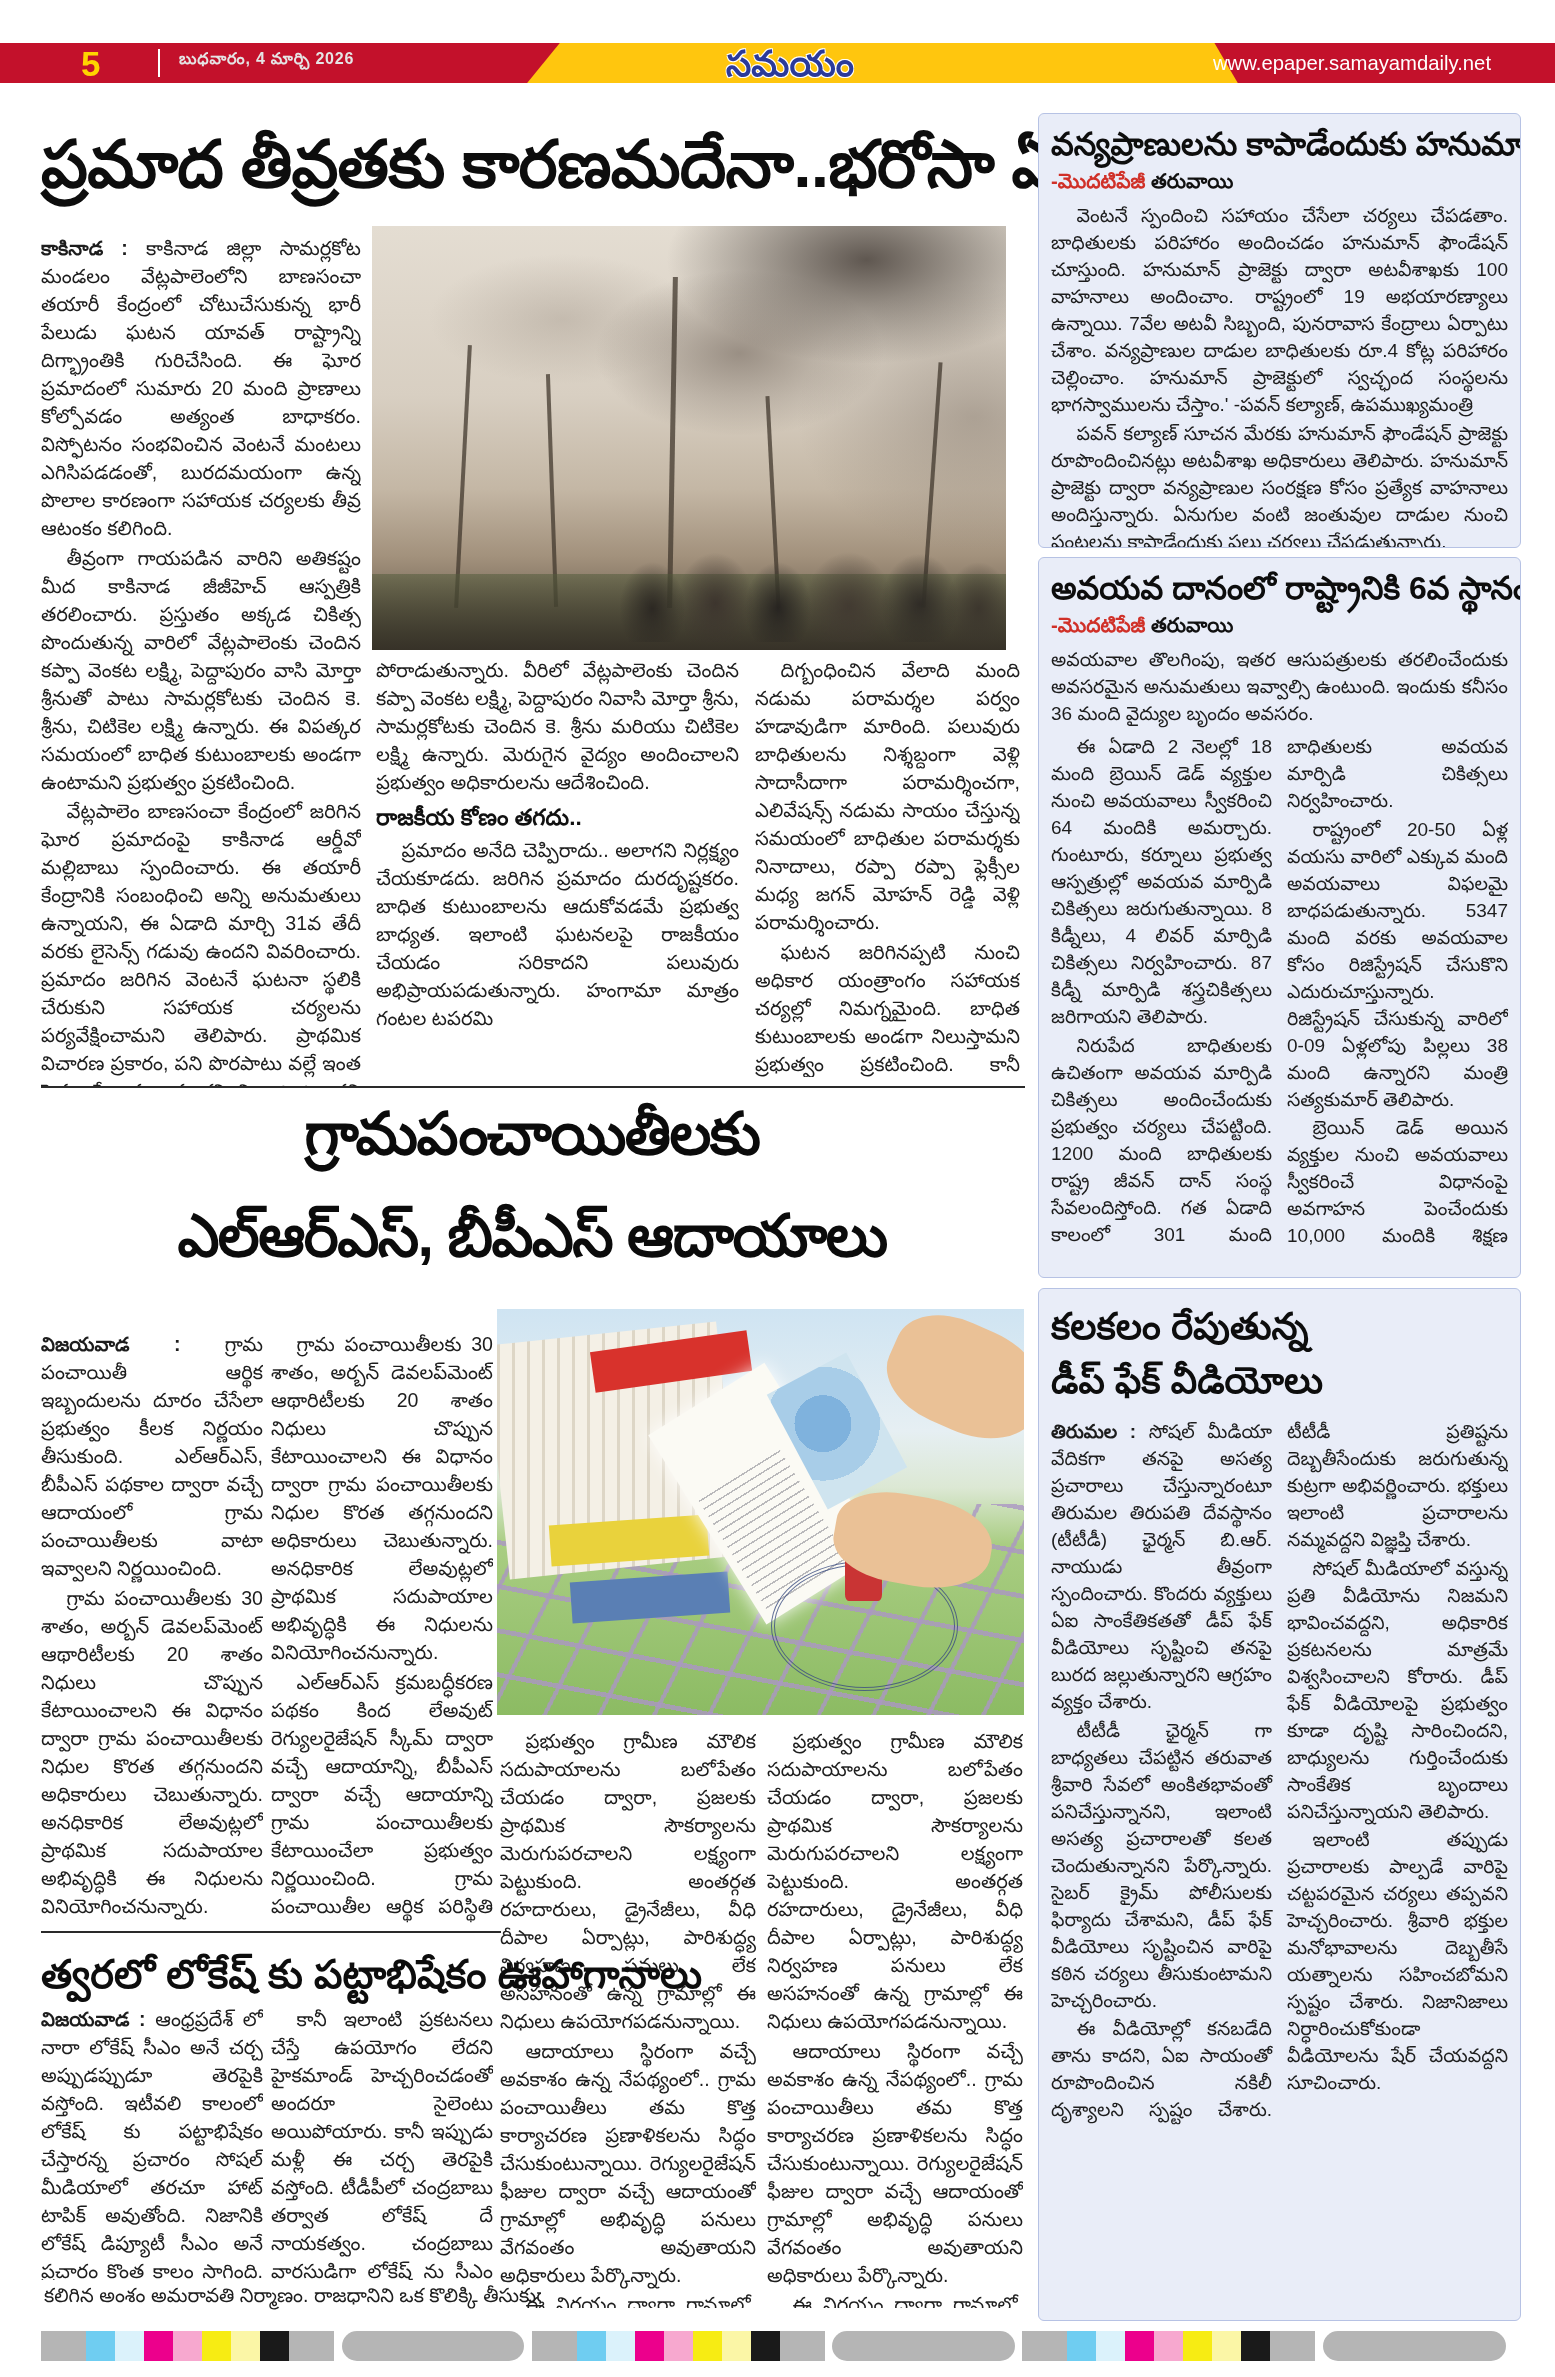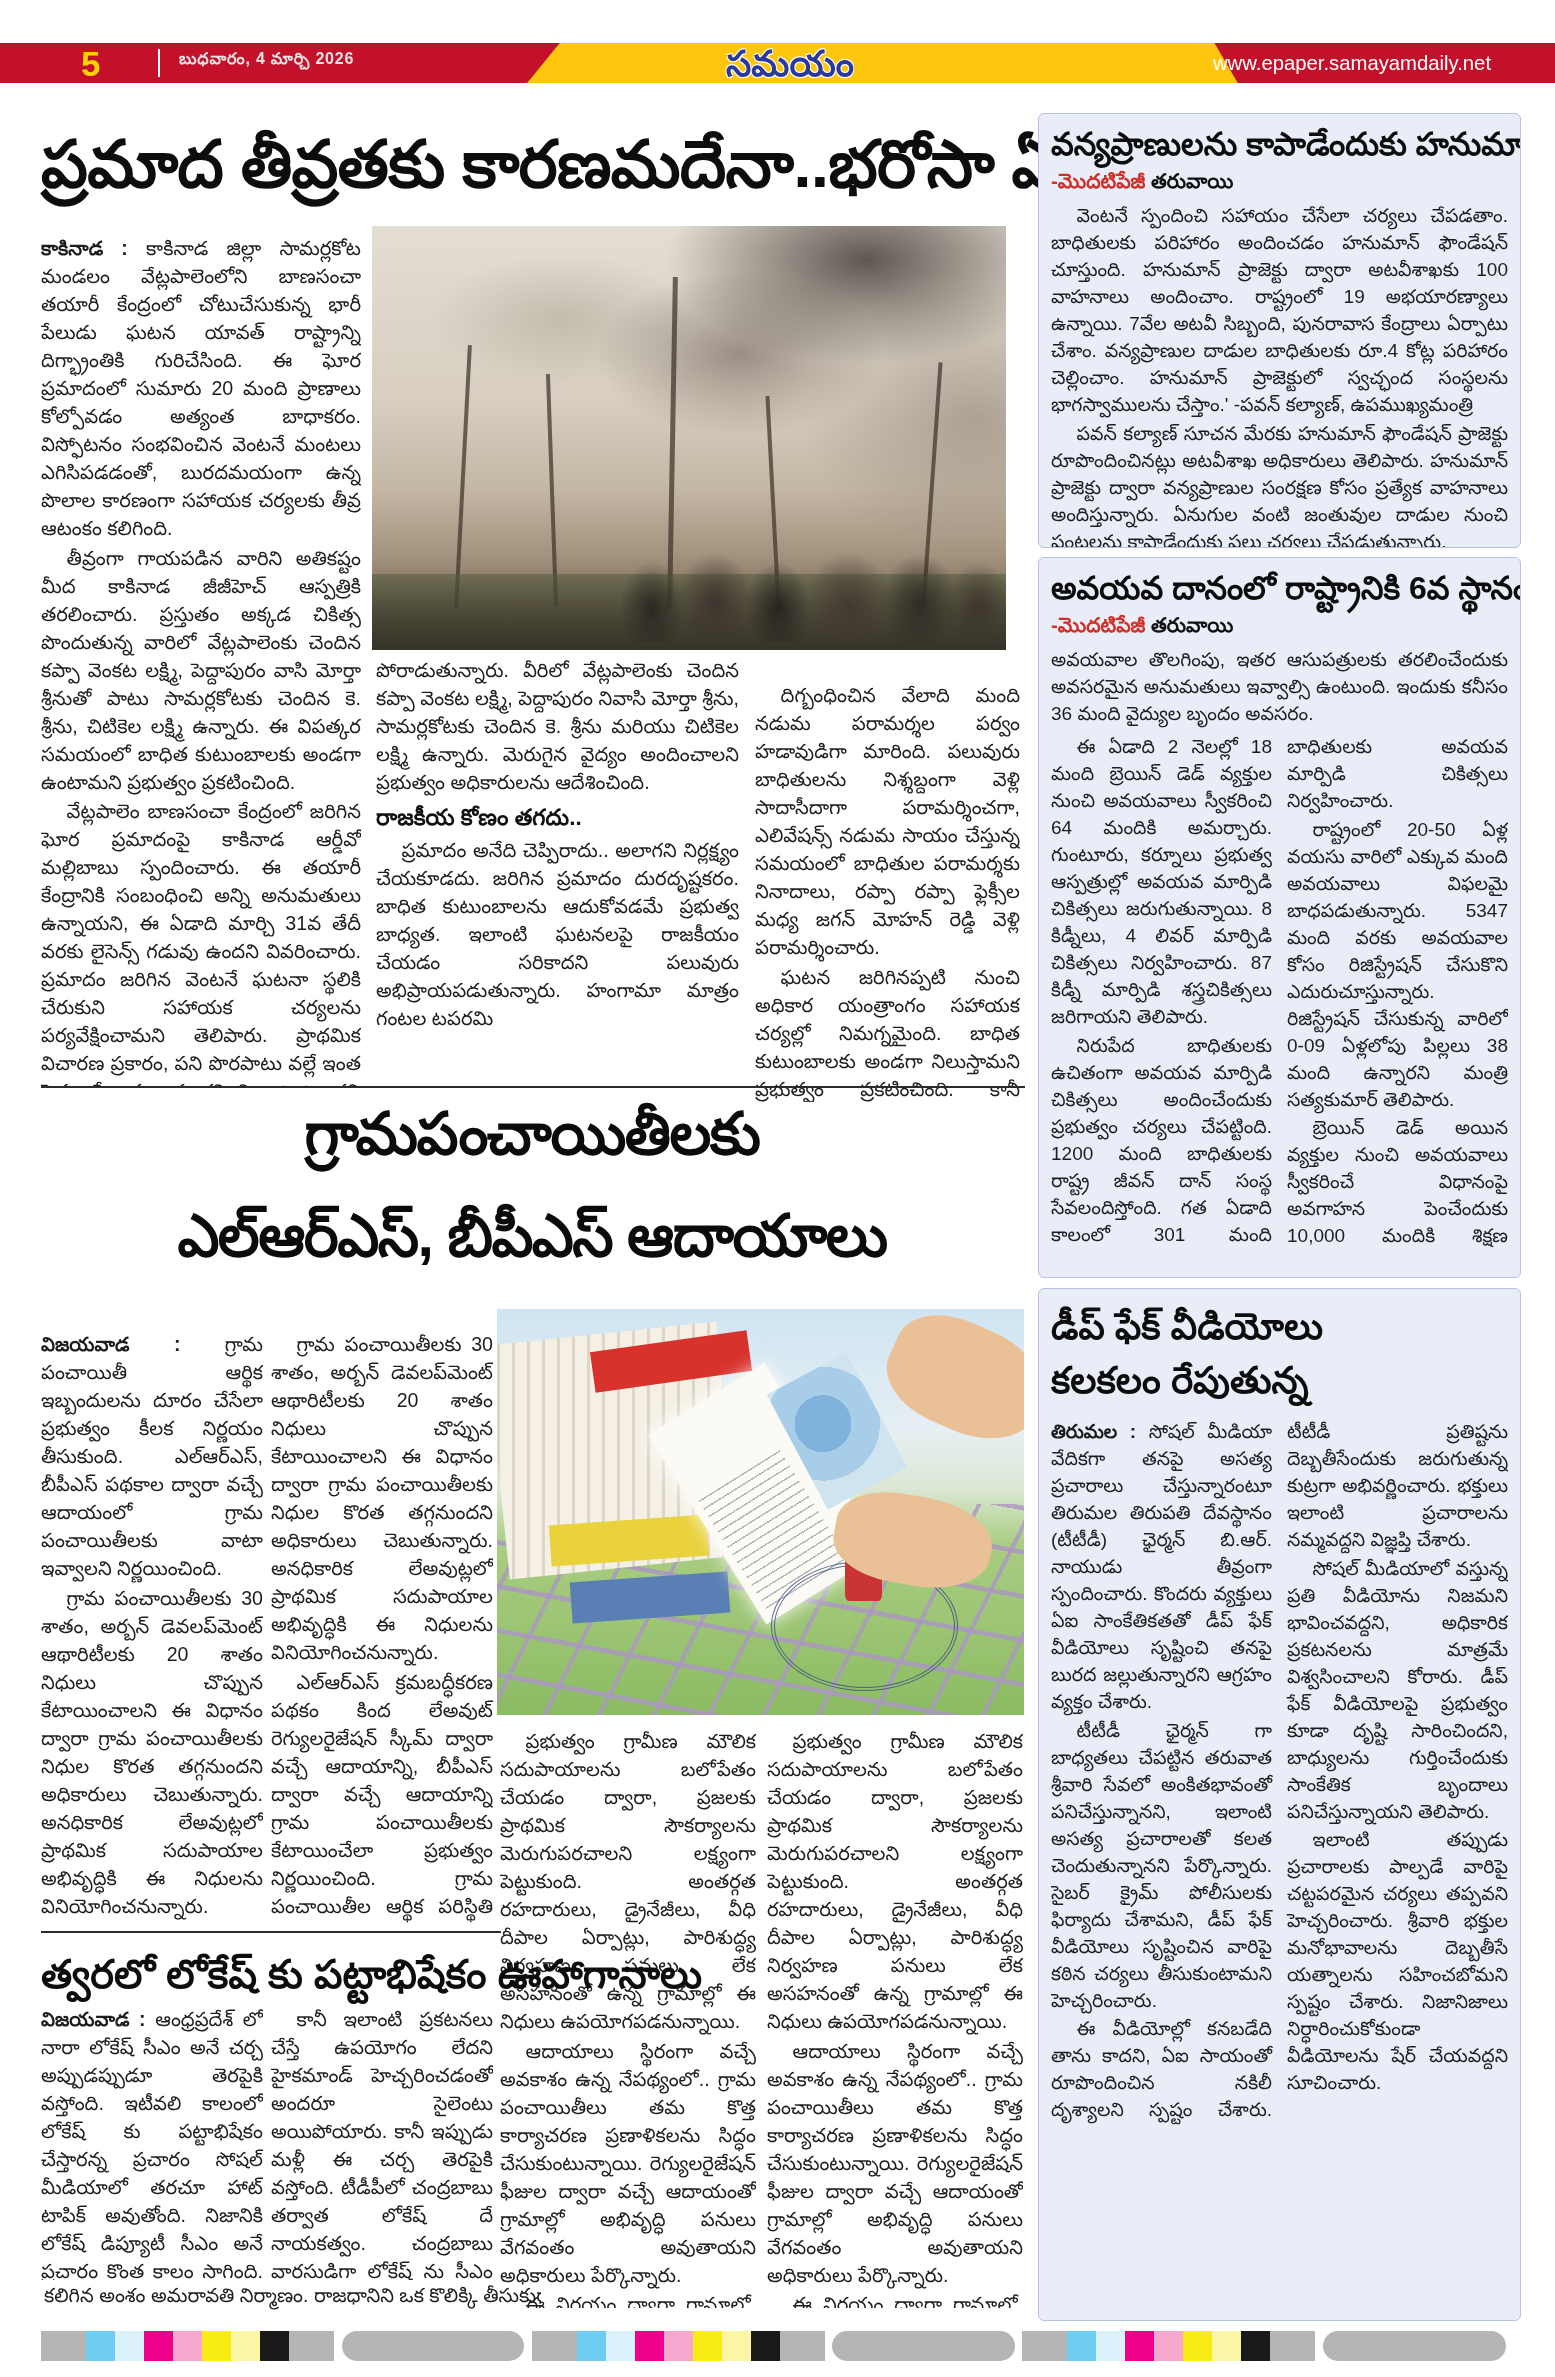--- a/index.html
+++ b/index.html
@@ -143,21 +143,21 @@
   </div>
 
   <div class="col" style="left:376px;top:656px;width:363px;height:421px;">
     <span class="para lead">పోరాడుతున్నారు. వీరిలో వేట్లపాలెంకు చెందిన కప్పా వెంకట లక్ష్మి, పెద్దాపురం నివాసి మోర్తా శ్రీను, సామర్లకోటకు చెందిన కె. శ్రీను మరియు చిటికెల లక్ష్మి ఉన్నారు. మెరుగైన వైద్యం అందించాలని ప్రభుత్వం అధికారులను ఆదేశించింది.</span>
     <b class="subhead">రాజకీయ కోణం తగదు..</b>
     <span class="plist">
         <span class="para">ప్రమాదం అనేది చెప్పిరాదు.. అలాగని నిర్లక్ష్యం చేయకూడదు. జరిగిన ప్రమాదం దురదృష్టకరం. బాధిత కుటుంబాలను ఆదుకోవడమే ప్రభుత్వ బాధ్యత. ఇలాంటి ఘటనలపై రాజకీయం చేయడం సరికాదని పలువురు అభిప్రాయపడుతున్నారు. హంగామా మాత్రం గంటల టపరమి</span>
       </span>
   </div>
 
-  <div class="col" style="left:755px;top:656px;width:265px;height:421px;margin-top:25px;">
+  <div class="col" style="left:755px;top:656px;width:265px;height:421px;">
     <span class="plist">
         <span class="para">దిగ్బంధించిన వేలాది మంది నడుమ పరామర్శల పర్వం హడావుడిగా మారింది. పలువురు బాధితులను నిశ్శబ్దంగా వెళ్లి సాదాసీదాగా పరామర్శించగా, ఎలివేషన్స్ నడుమ సాయం చేస్తున్న సమయంలో బాధితుల పరామర్శకు నినాదాలు, రప్పా రప్పా ఫ్లెక్సీల మధ్య జగన్ మోహన్ రెడ్డి వెళ్లి పరామర్శించారు.</span>
         <span class="para">ఘటన జరిగినప్పటి నుంచి అధికార యంత్రాంగం సహాయక చర్యల్లో నిమగ్నమైంది. బాధిత కుటుంబాలకు అండగా నిలుస్తామని ప్రభుత్వం ప్రకటించింది. కానీ దారుణానికి చేసే హంగామా మాత్రం గంటల తరబడి సాగుతోంది. రోజుల విషయాన్ని గుర్తుంచుకోవాలి.</span>
       </span>
   </div>
 
   <div class="rule" style="left:41px;top:1086px;width:984px;"></div>
 
   <div class="h-mid" style="top:1100px;">గ్రామపంచాయితీలకు</div>
   <div class="h-mid" style="top:1202px;">ఎల్ఆర్ఎస్, బీపీఎస్ ఆదాయాలు</div>
@@ -239,22 +239,22 @@
       <span class="plist">
           <span class="para">ఈ ఏడాది 2 నెలల్లో 18 మంది బ్రెయిన్ డెడ్ వ్యక్తుల నుంచి అవయవాలు స్వీకరించి 64 మందికి అమర్చారు. గుంటూరు, కర్నూలు ప్రభుత్వ ఆస్పత్రుల్లో అవయవ మార్పిడి చికిత్సలు జరుగుతున్నాయి. 8 కిడ్నీలు, 4 లివర్ మార్పిడి చికిత్సలు నిర్వహించారు. 87 కిడ్నీ మార్పిడి శస్త్రచికిత్సలు జరిగాయని తెలిపారు.</span>
           <span class="para">నిరుపేద బాధితులకు ఉచితంగా అవయవ మార్పిడి చికిత్సలు అందించేందుకు ప్రభుత్వం చర్యలు చేపట్టింది. 1200 మంది బాధితులకు రాష్ట్ర జీవన్ దాన్ సంస్థ సేవలందిస్తోంది. గత ఏడాది కాలంలో 301 మంది బాధితులకు అవయవ మార్పిడి చికిత్సలు నిర్వహించారు.</span>
           <span class="para">రాష్ట్రంలో 20-50 ఏళ్ల వయసు వారిలో ఎక్కువ మంది అవయవాలు విఫలమై బాధపడుతున్నారు. 5347 మంది వరకు అవయవాల కోసం రిజిస్ట్రేషన్ చేసుకొని ఎదురుచూస్తున్నారు. రిజిస్ట్రేషన్ చేసుకున్న వారిలో 0-09 ఏళ్లలోపు పిల్లలు 38 మంది ఉన్నారని మంత్రి సత్యకుమార్ తెలిపారు.</span>
           <span class="para">బ్రెయిన్ డెడ్ అయిన వ్యక్తుల నుంచి అవయవాలు స్వీకరించే విధానంపై అవగాహన పెంచేందుకు 10,000 మందికి శిక్షణ ఇచ్చారు. అవయవ దానంపై ప్రజల్లో చైతన్యం పెరగాలని ఆకాంక్షించారు. అవయవ దానంలో రాష్ట్రం దేశంలో 6వ స్థానంలో నిలిచిందని మంత్రి సత్యకుమార్ పేర్కొన్నారు.</span>
         </span>
     </div>
   </div>
 
   <div class="sbox" style="top:1288px;height:1033px;">
+    <div class="sb-h2">కలకలం రేపుతున్న</div>
     <div class="sb-h2">డీప్ ఫేక్ వీడియోలు</div>
-    <div class="sb-h2">కలకలం రేపుతున్న</div>
     <div class="sb-body twocol" style="margin-top:10.5px;height:873px;overflow:hidden;">
       <span class="para lead"><b class="dateline">తిరుమల :</b> <span>సోషల్ మీడియా వేదికగా తనపై అసత్య ప్రచారాలు చేస్తున్నారంటూ తిరుమల తిరుపతి దేవస్థానం (టీటీడీ) ఛైర్మన్ బి.ఆర్. నాయుడు తీవ్రంగా స్పందించారు. కొందరు వ్యక్తులు ఏఐ సాంకేతికతతో డీప్ ఫేక్ వీడియోలు సృష్టించి తనపై బురద జల్లుతున్నారని ఆగ్రహం వ్యక్తం చేశారు.</span></span>
       <span class="plist">
           <span class="para">టీటీడీ ఛైర్మన్ గా బాధ్యతలు చేపట్టిన తరువాత శ్రీవారి సేవలో అంకితభావంతో పనిచేస్తున్నానని, ఇలాంటి అసత్య ప్రచారాలతో కలత చెందుతున్నానని పేర్కొన్నారు. సైబర్ క్రైమ్ పోలీసులకు ఫిర్యాదు చేశామని, డీప్ ఫేక్ వీడియోలు సృష్టించిన వారిపై కఠిన చర్యలు తీసుకుంటామని హెచ్చరించారు.</span>
           <span class="para">ఈ వీడియోల్లో కనబడేది తాను కాదని, ఏఐ సాయంతో రూపొందించిన నకిలీ దృశ్యాలని స్పష్టం చేశారు. టీటీడీ ప్రతిష్టను దెబ్బతీసేందుకు జరుగుతున్న కుట్రగా అభివర్ణించారు. భక్తులు ఇలాంటి ప్రచారాలను నమ్మవద్దని విజ్ఞప్తి చేశారు.</span>
           <span class="para">సోషల్ మీడియాలో వస్తున్న ప్రతి వీడియోను నిజమని భావించవద్దని, అధికారిక ప్రకటనలను మాత్రమే విశ్వసించాలని కోరారు. డీప్ ఫేక్ వీడియోలపై ప్రభుత్వం కూడా దృష్టి సారించిందని, బాధ్యులను గుర్తించేందుకు సాంకేతిక బృందాలు పనిచేస్తున్నాయని తెలిపారు.</span>
           <span class="para">ఇలాంటి తప్పుడు ప్రచారాలకు పాల్పడే వారిపై చట్టపరమైన చర్యలు తప్పవని హెచ్చరించారు. శ్రీవారి భక్తుల మనోభావాలను దెబ్బతీసే యత్నాలను సహించబోమని స్పష్టం చేశారు. నిజానిజాలు నిర్ధారించుకోకుండా వీడియోలను షేర్ చేయవద్దని సూచించారు.</span>
         </span>
     </div>
   </div>

